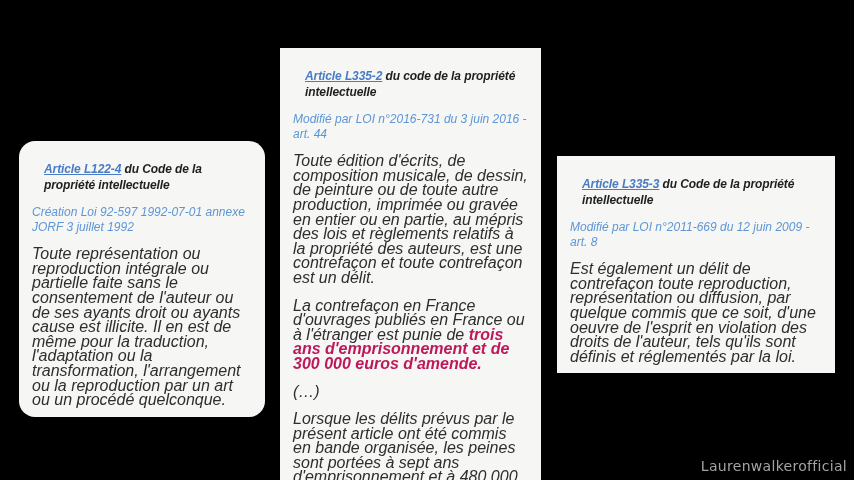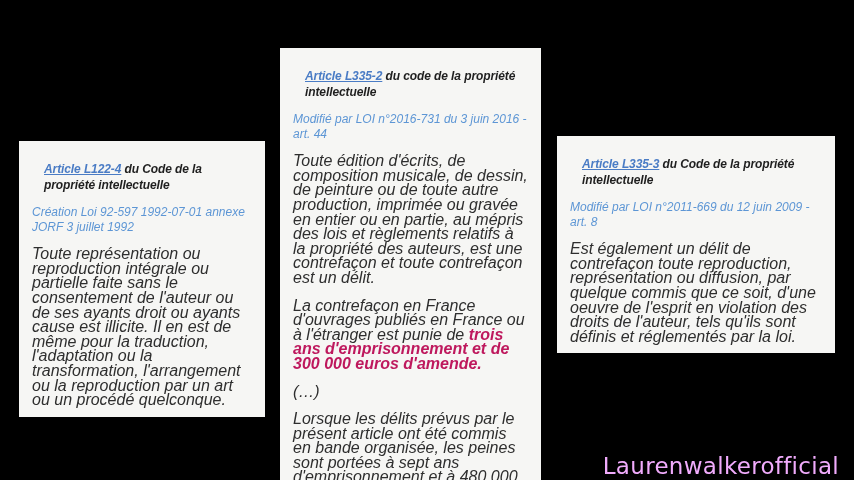--- a/index.html
+++ b/index.html
@@ -16,23 +16,23 @@
     font-family: "Liberation Sans", sans-serif;
   }
   .card {
     position: absolute;
     background: #f6f6f4;
     color: #2e2e2e;
     font-style: italic;
     padding: 9px 13px 9px 13px;
     box-sizing: border-box;
   }
-  .card-left  { left: 19px;  top: 141px; width: 246px; min-height: 197px; }
+  .card-left  { left: 19px;  top: 141px; width: 246px; min-height: 197px; border-radius: 16px; }
   .card-mid   { left: 280px; top: 48px;  width: 261px; min-height: 385px; }
-  .card-right { left: 557px; top: 136px; width: 278px; min-height: 185px; }
+  .card-right { left: 557px; top: 156px; width: 278px; min-height: 185px; }
 
   .card-title {
     margin: 12px;
     font-size: 12px;
     line-height: 15.5px;
     font-weight: 700;
     color: #1f1f1f;
     letter-spacing: -0.1px;
   }
   .article-link {
@@ -52,25 +52,25 @@
     font-size: 16px;
     line-height: 14.6px;
     font-weight: 400;
   }
   .bold-seg {
     font-weight: 700;
     color: #be185d;
   }
   .watermark {
     position: absolute;
-    right: 15px;
+    right: 7px;
     bottom: 4px;
-    font-size: 23px;
+    font-size: 14px;
     line-height: 20px;
-    color: #f0abfc;
+    color: #a3a3a3;
     font-style: normal;
     letter-spacing: 0.3px;
     font-family: "DejaVu Sans", sans-serif;
   }
 </style>
 </head>
 <body>
 
 <div class="stage">
 

